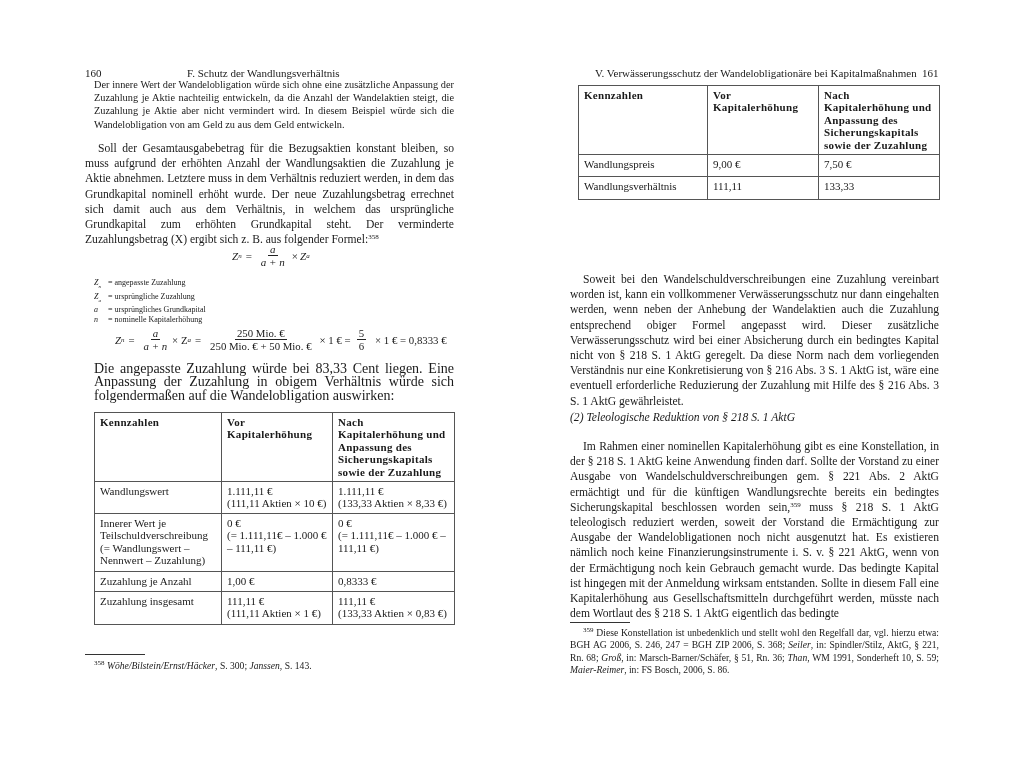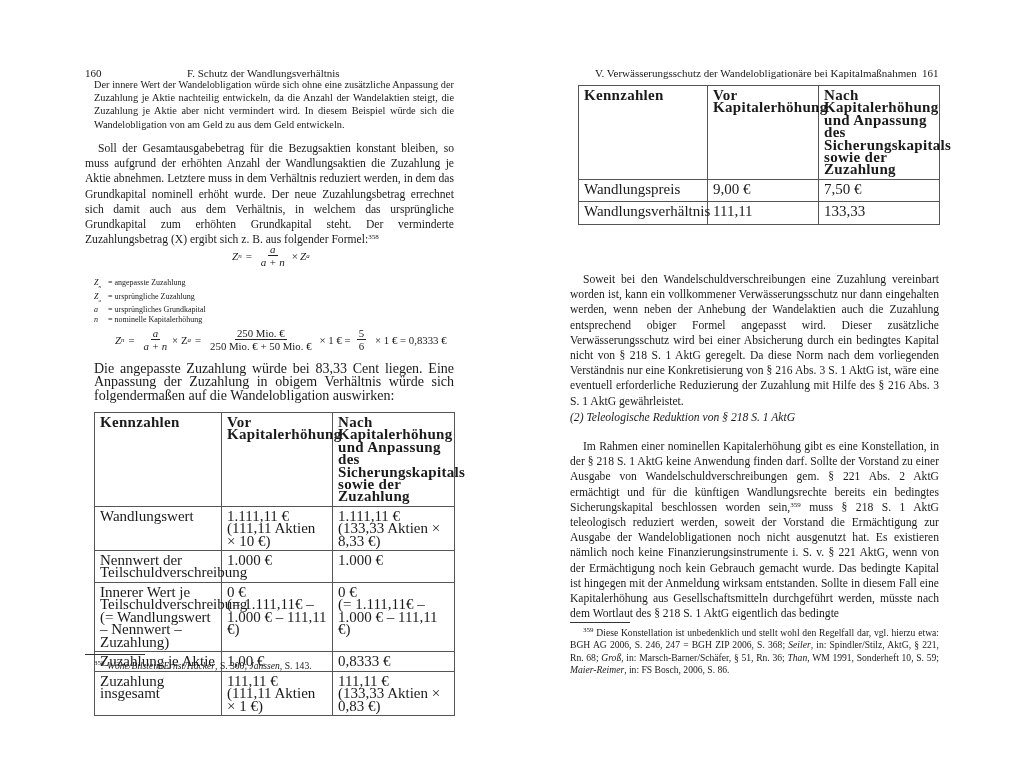--- a/index.html
+++ b/index.html
@@ -11,21 +11,21 @@
   .p-small { font-size:10.3px; line-height:13.2px; }
   .p-body { font-size:11.6px; line-height:15.2px; }
   .indent { text-indent:13px; }
   .legend { font-size:8px; line-height:10px; }
   .legend div span.v { display:inline-block; width:14px; font-style:italic; }
   .formula { font-size:11px; display:flex; align-items:center; white-space:nowrap; }
   .formula i { font-style:italic; }
   .frac { display:inline-flex; flex-direction:column; align-items:center; vertical-align:middle; margin:0 3px; }
   .frac .num { border-bottom:1px solid #222; padding:0 2px; line-height:12px; }
   .frac .den { padding:0 2px; line-height:12px; }
-  table.kz { position:absolute; border-collapse:collapse; font-size:15px; line-height:12.4px; table-layout:fixed; }
+  table.kz { position:absolute; border-collapse:collapse; font-size:11px; line-height:12.4px; table-layout:fixed; }
   table.kz th, table.kz td { border:1.2px solid #555; vertical-align:top; padding:3px 5px; text-align:left; }
   table.kz th { font-weight:bold; letter-spacing:0.3px; }
   .fn-rule { position:absolute; height:1px; background:#333; }
   .footnote { font-size:9.6px; line-height:12.4px; text-align:justify; }
   .footnote i { font-style:italic; }
   sup { font-size:7px; vertical-align:4px; line-height:0; }
   .heading-it { font-style:italic; font-size:11.6px; }
 </style>
 </head>
 <body>
@@ -97,34 +97,29 @@
       </tr>
     </thead>
     <tbody>
       <tr style="height:30px">
         <td>Wandlungswert</td>
         <td style="white-space:pre-line">1.111,11 €
 (111,11 Aktien × 10 €)</td>
         <td style="white-space:pre-line">1.111,11 €
 (133,33 Aktien × 8,33 €)</td>
       </tr>
-      <tr style="height:31px">
-        <td style="hyphens:auto" lang="de">Nennwert der Teilschuldverschreibung</td>
-        <td>1.000 €</td>
-        <td>1.000 €</td>
-      </tr>
       <tr style="height:58px">
         <td style="hyphens:auto" lang="de">Innerer Wert je Teilschuldverschreibung (= Wandlungswert – Nennwert – Zuzahlung)</td>
         <td style="white-space:pre-line">0 €
 (= 1.111,11€ – 1.000 € – 111,11 €)</td>
         <td style="white-space:pre-line">0 €
 (= 1.111,11€ – 1.000 € – 111,11 €)</td>
       </tr>
       <tr style="height:20px">
-        <td>Zuzahlung je Aktie</td>
+        <td>Zuzahlung je Anzahl</td>
         <td>1,00 €</td>
         <td>0,8333 €</td>
       </tr>
       <tr style="height:33px">
         <td>Zuzahlung insgesamt</td>
         <td style="white-space:pre-line">111,11 €
 (111,11 Aktien × 1 €)</td>
         <td style="white-space:pre-line">111,11 €
 (133,33 Aktien × 0,83 €)</td>
       </tr>

